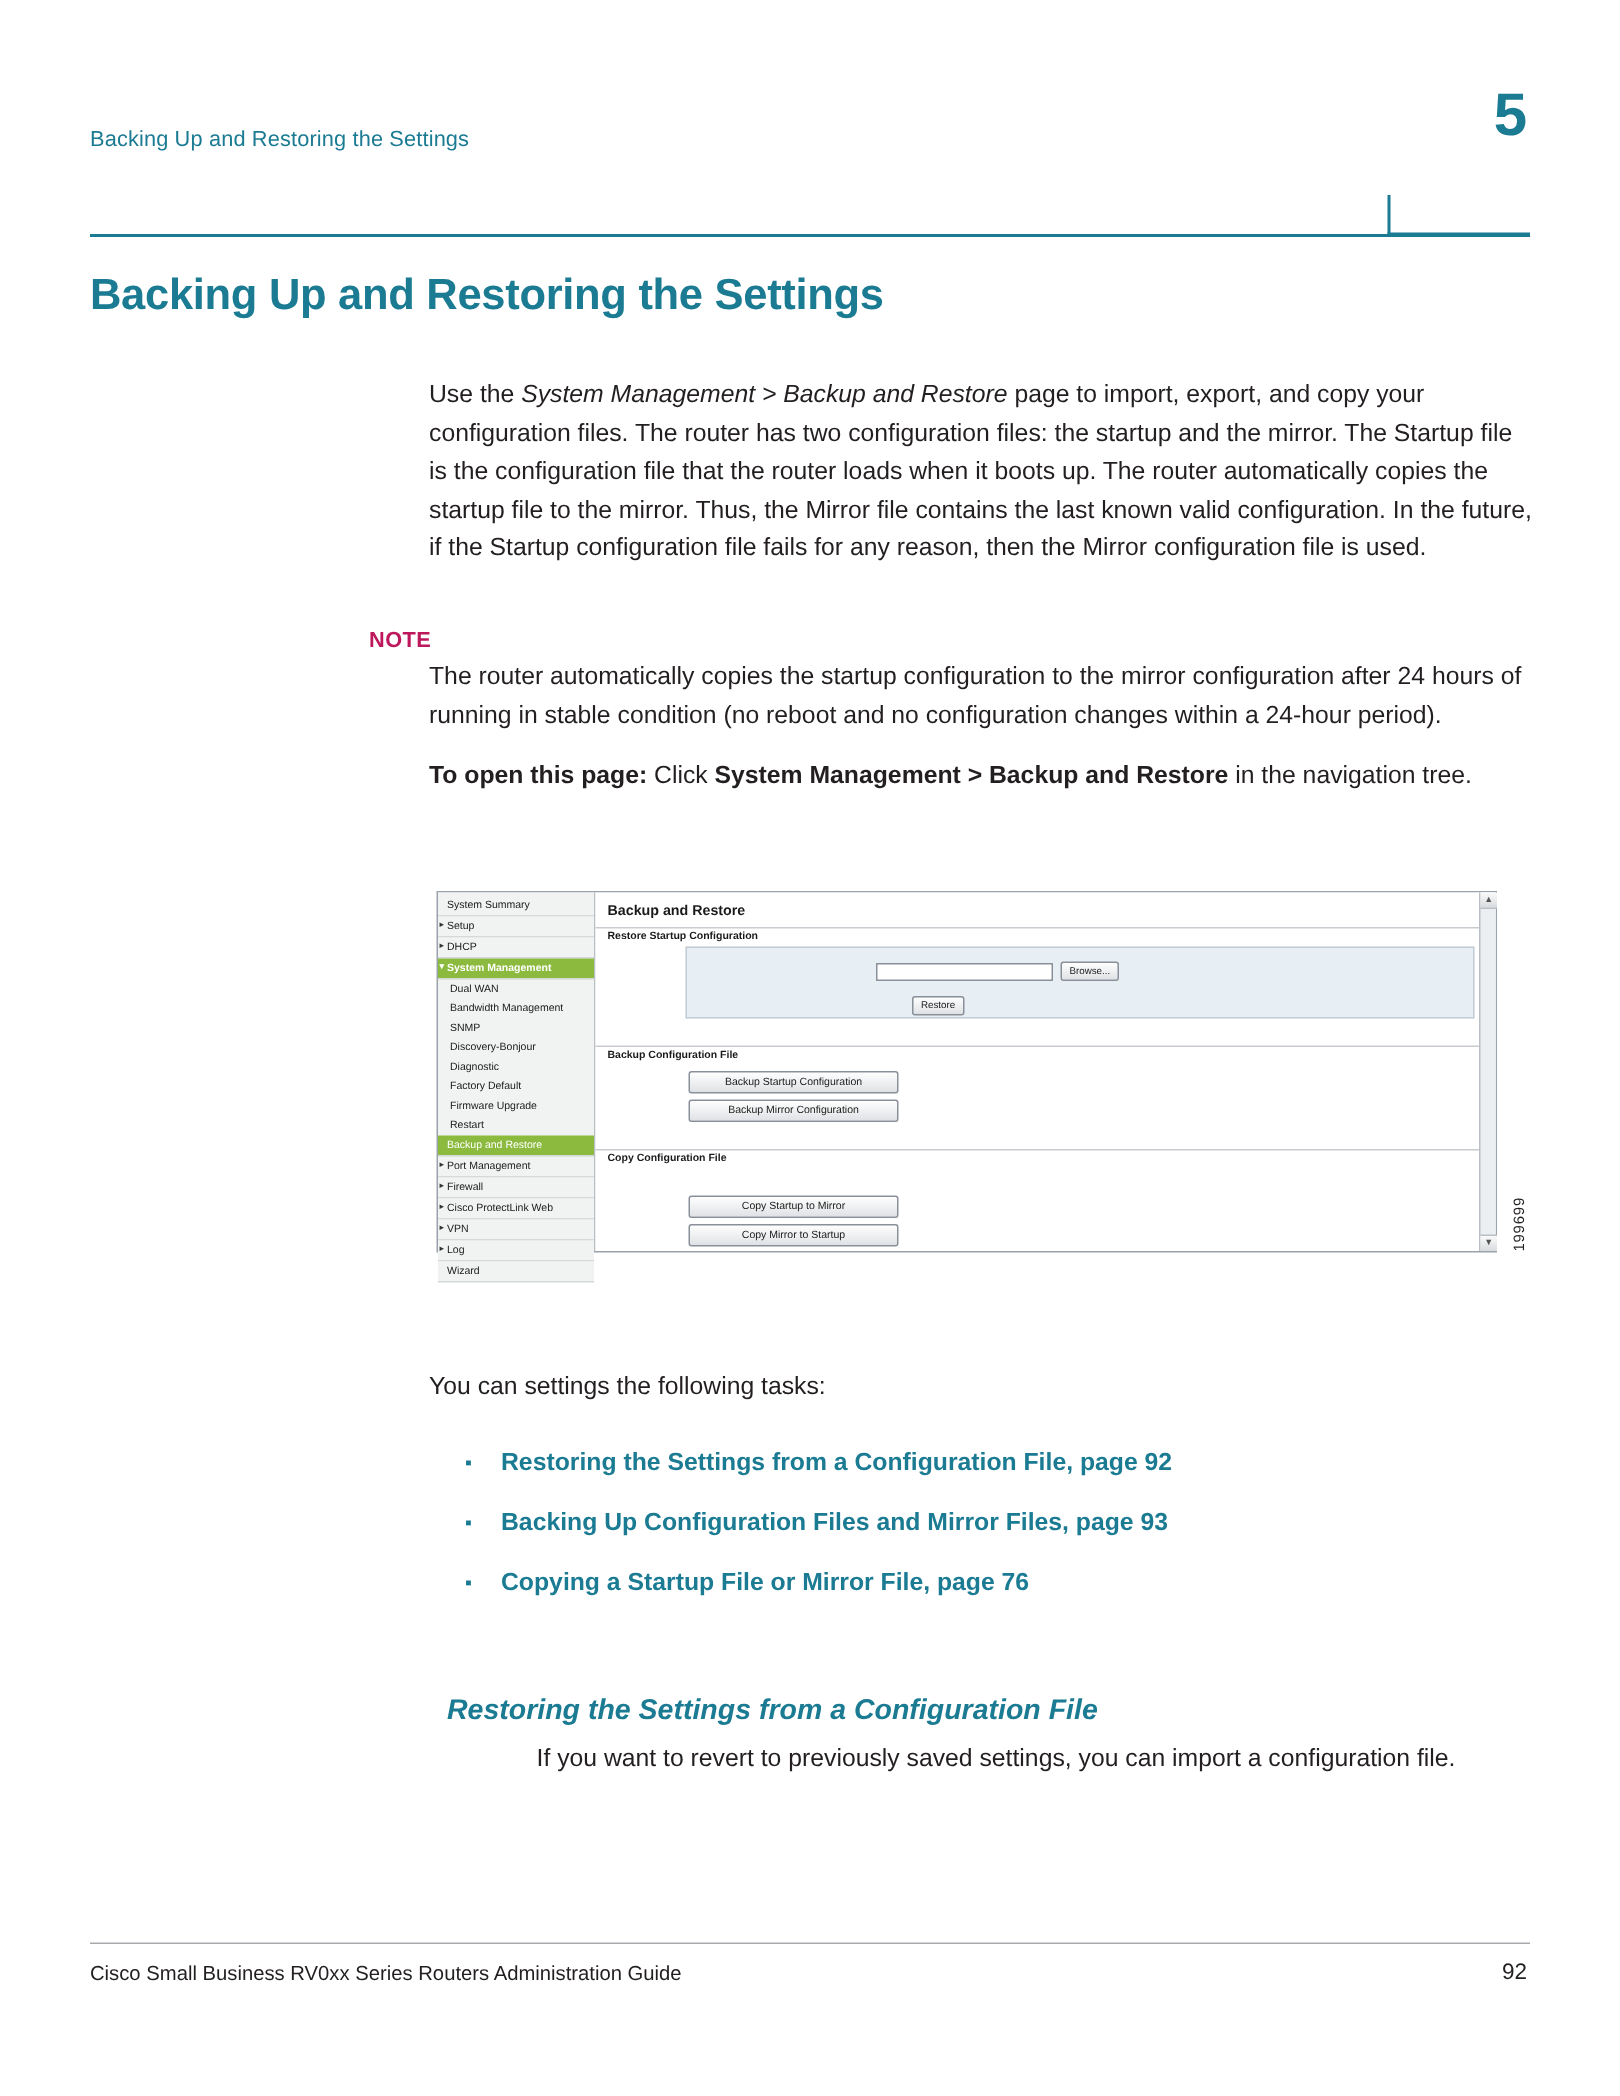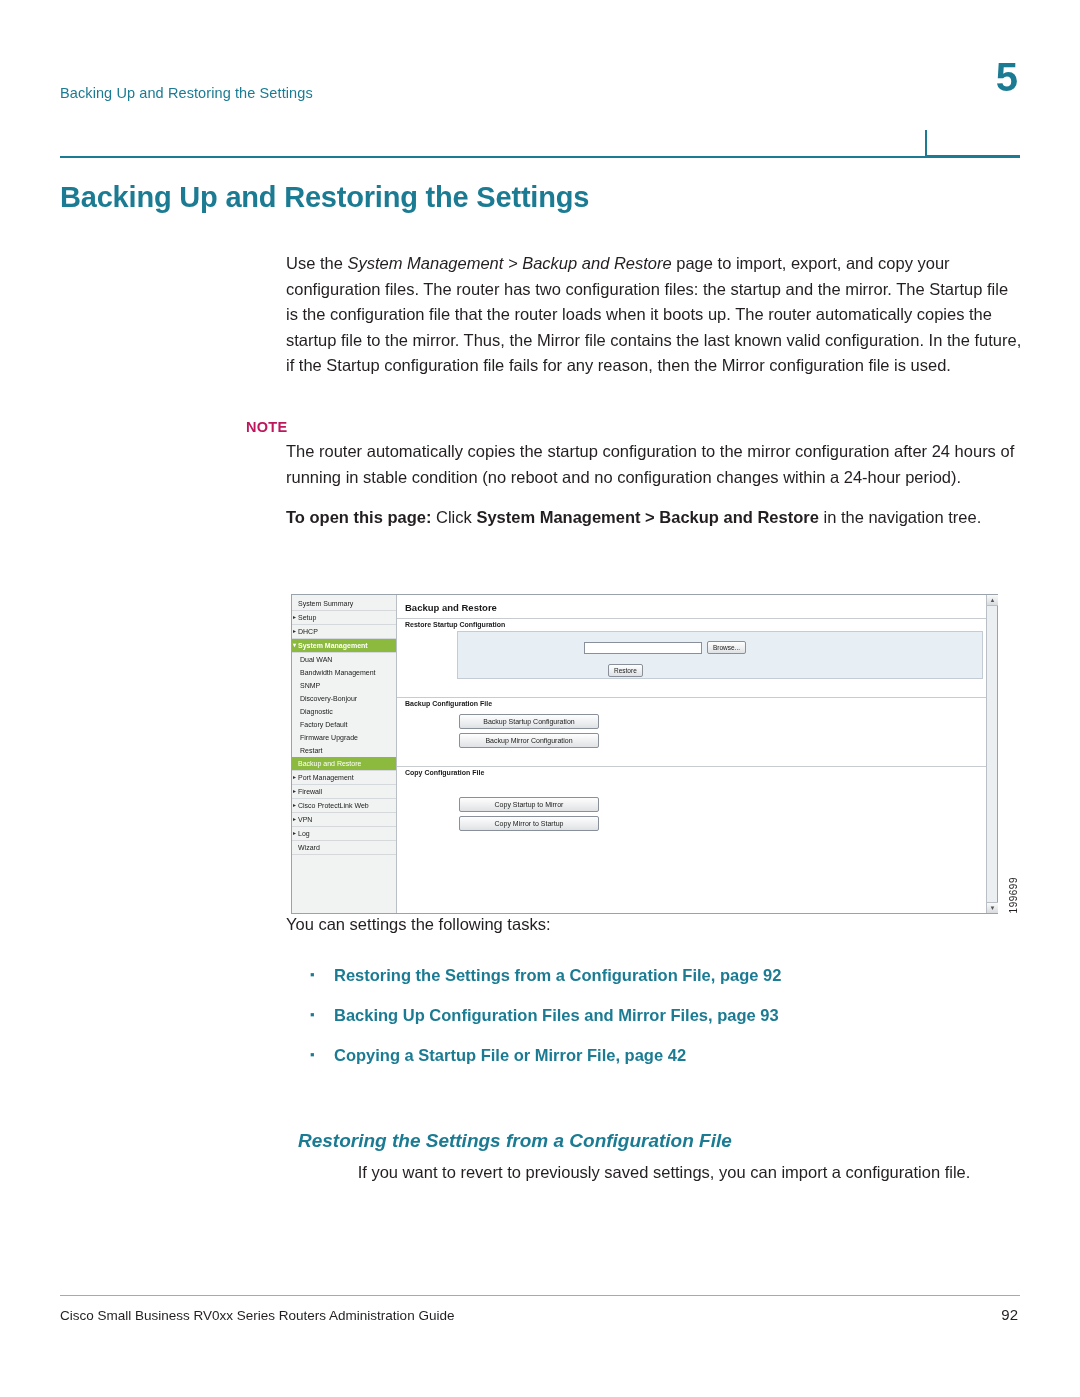--- a/index.html
+++ b/index.html
@@ -115,21 +115,21 @@
     font-size: 16.5px;
     line-height: 25.5px;
   }
 
   
   .figure {
     position: absolute;
     left: 291px;
     top: 594px;
     width: 707px;
-    height: 320px;
+    height: 241px;
     border: 1px solid #9aa3ab;
     box-sizing: border-box;
     background: #ffffff;
   }
   .fig-inner {
     position: absolute;
     inset: 0;
     display: flex;
   }
   .fig-nav {
@@ -441,21 +441,21 @@
         </div>
       </div>
     </div>
     <div class="fig-id">199699</div>
   </div>
 
   <div class="tasks-intro">You can settings the following tasks:</div>
   <div class="task-list">
     <div class="task-item">Restoring the Settings from a Configuration File, page 92</div>
     <div class="task-item">Backing Up Configuration Files and Mirror Files, page 93</div>
-    <div class="task-item">Copying a Startup File or Mirror File, page 42</div>
+    <div class="task-item">Copying a Startup File or Mirror File, page 76</div>
   </div>
 
   <h2 class="sub-head">Restoring the Settings from a Configuration File</h2>
   <div class="after-sub">If you want to revert to previously saved settings, you can import a configuration file.</div>
 
   <div class="footer-rule"></div>
   <div class="footer-left">Cisco Small Business RV0xx Series Routers Administration Guide</div>
   <div class="footer-right">92</div>
 
 </div>

